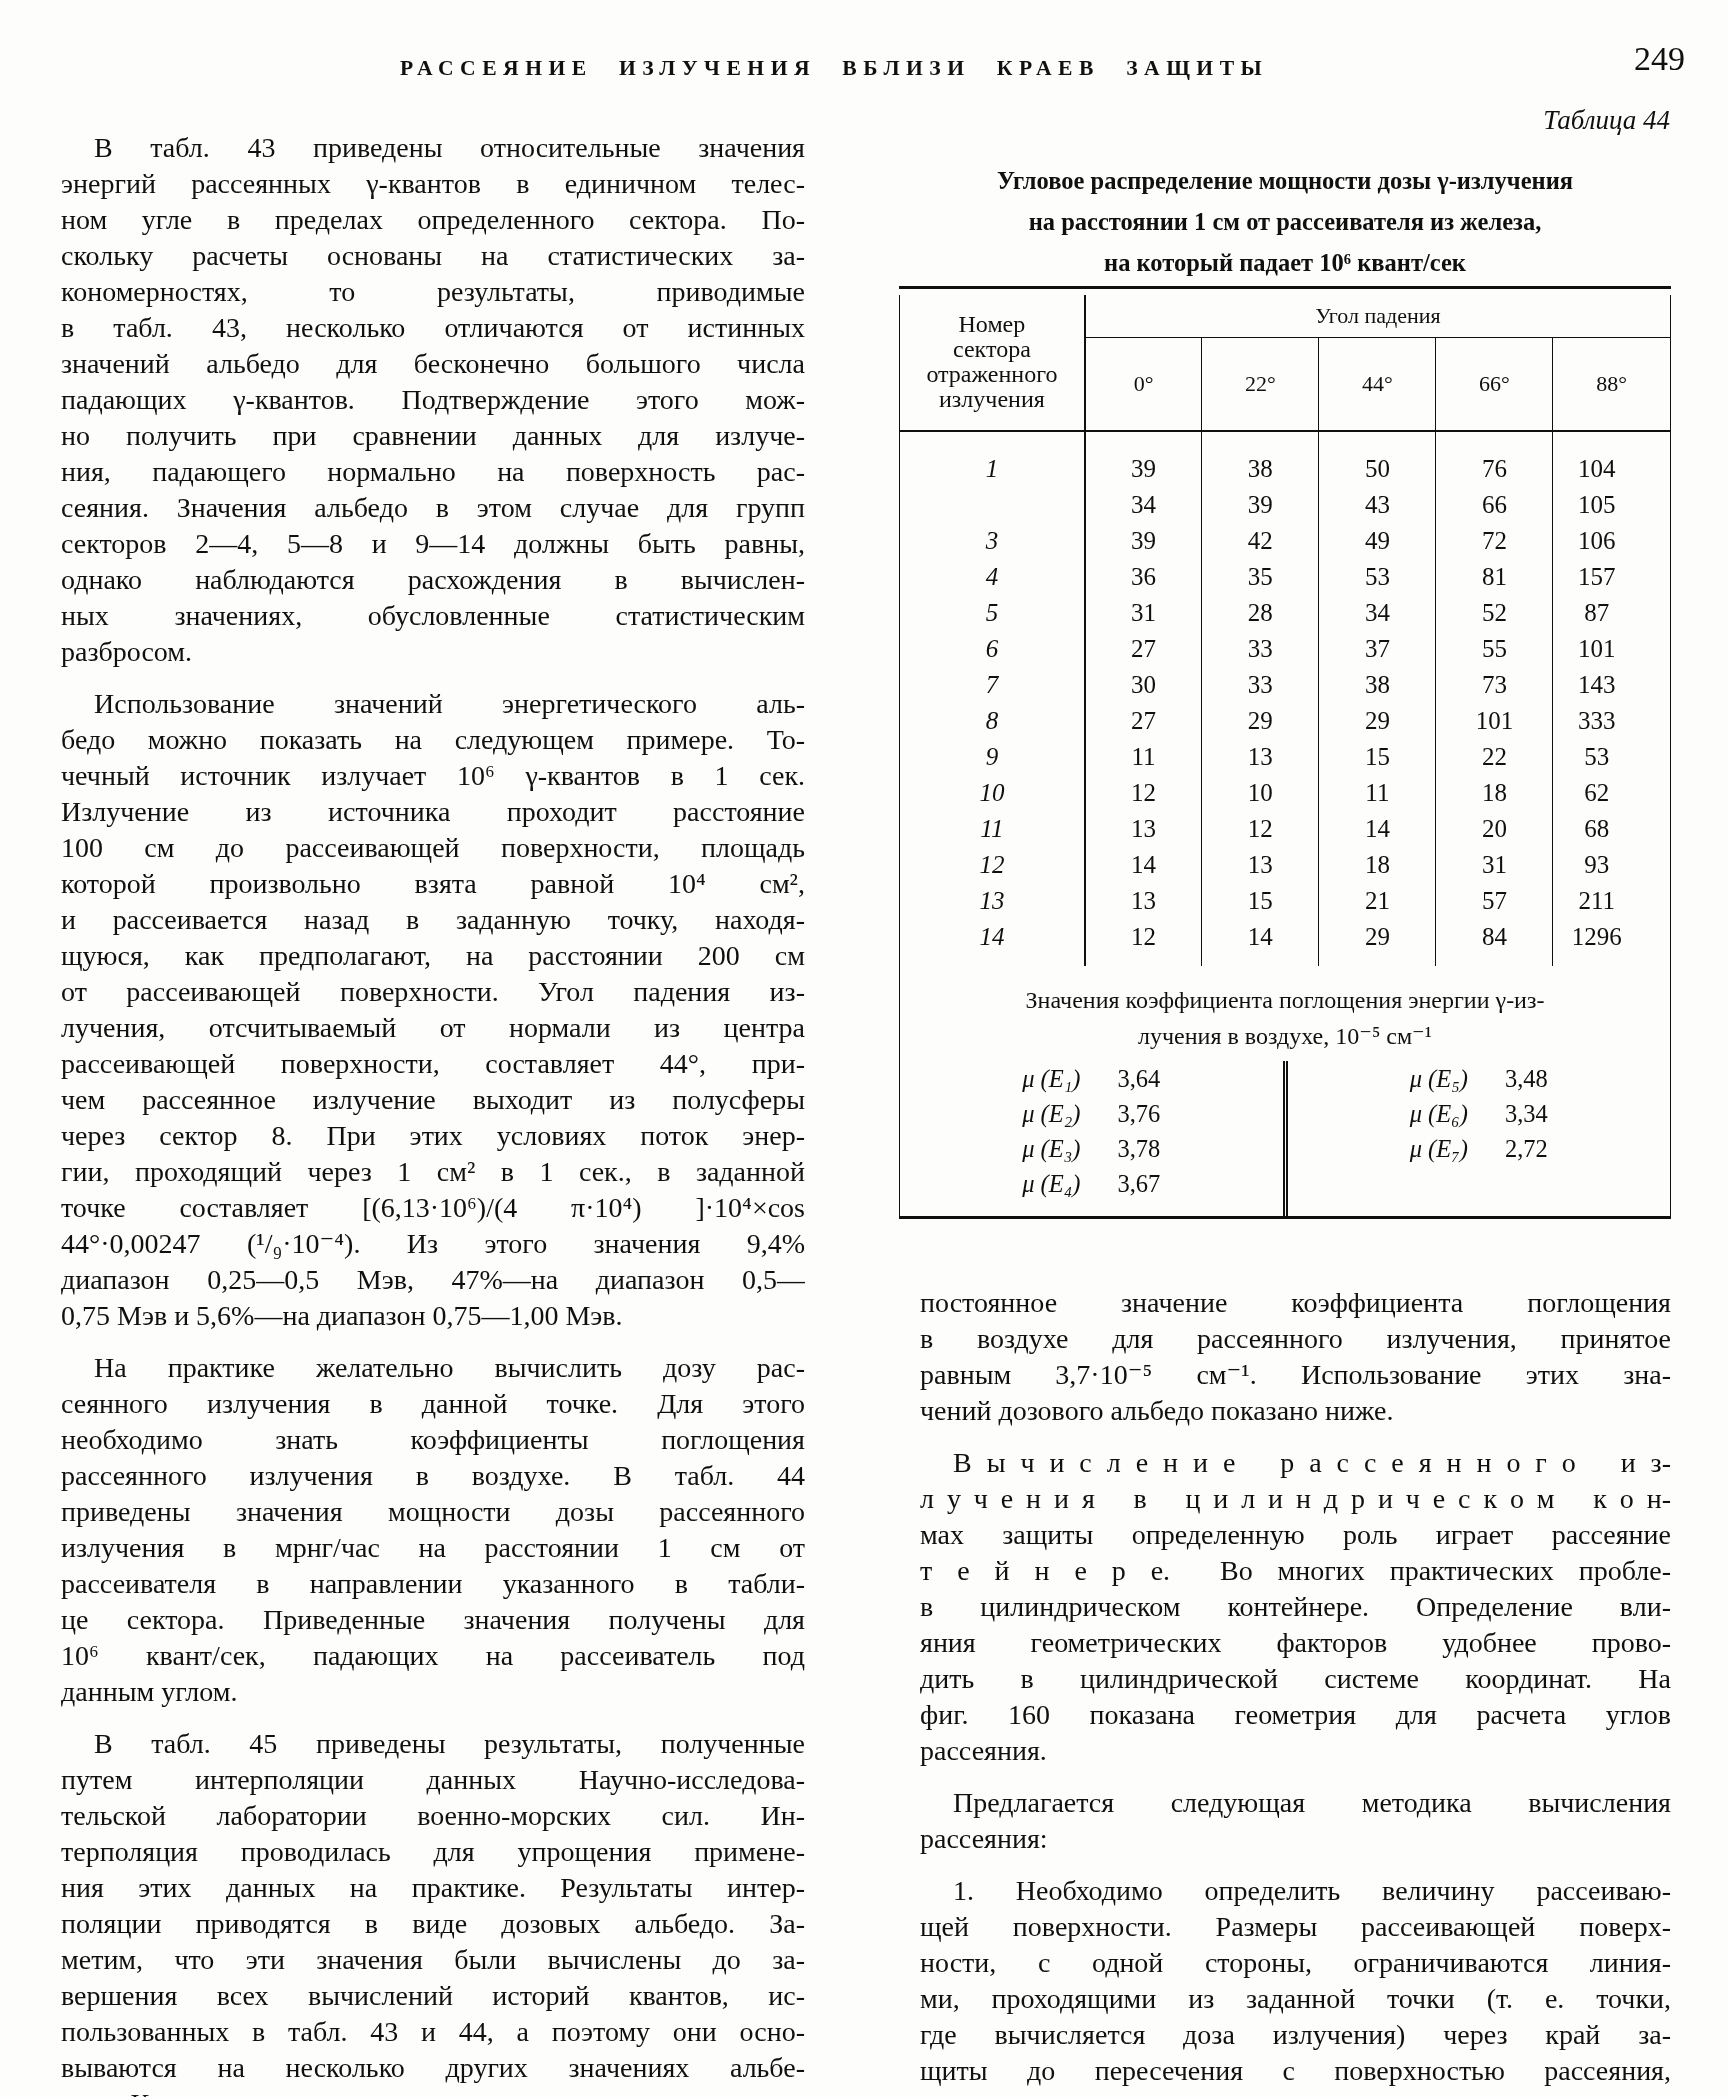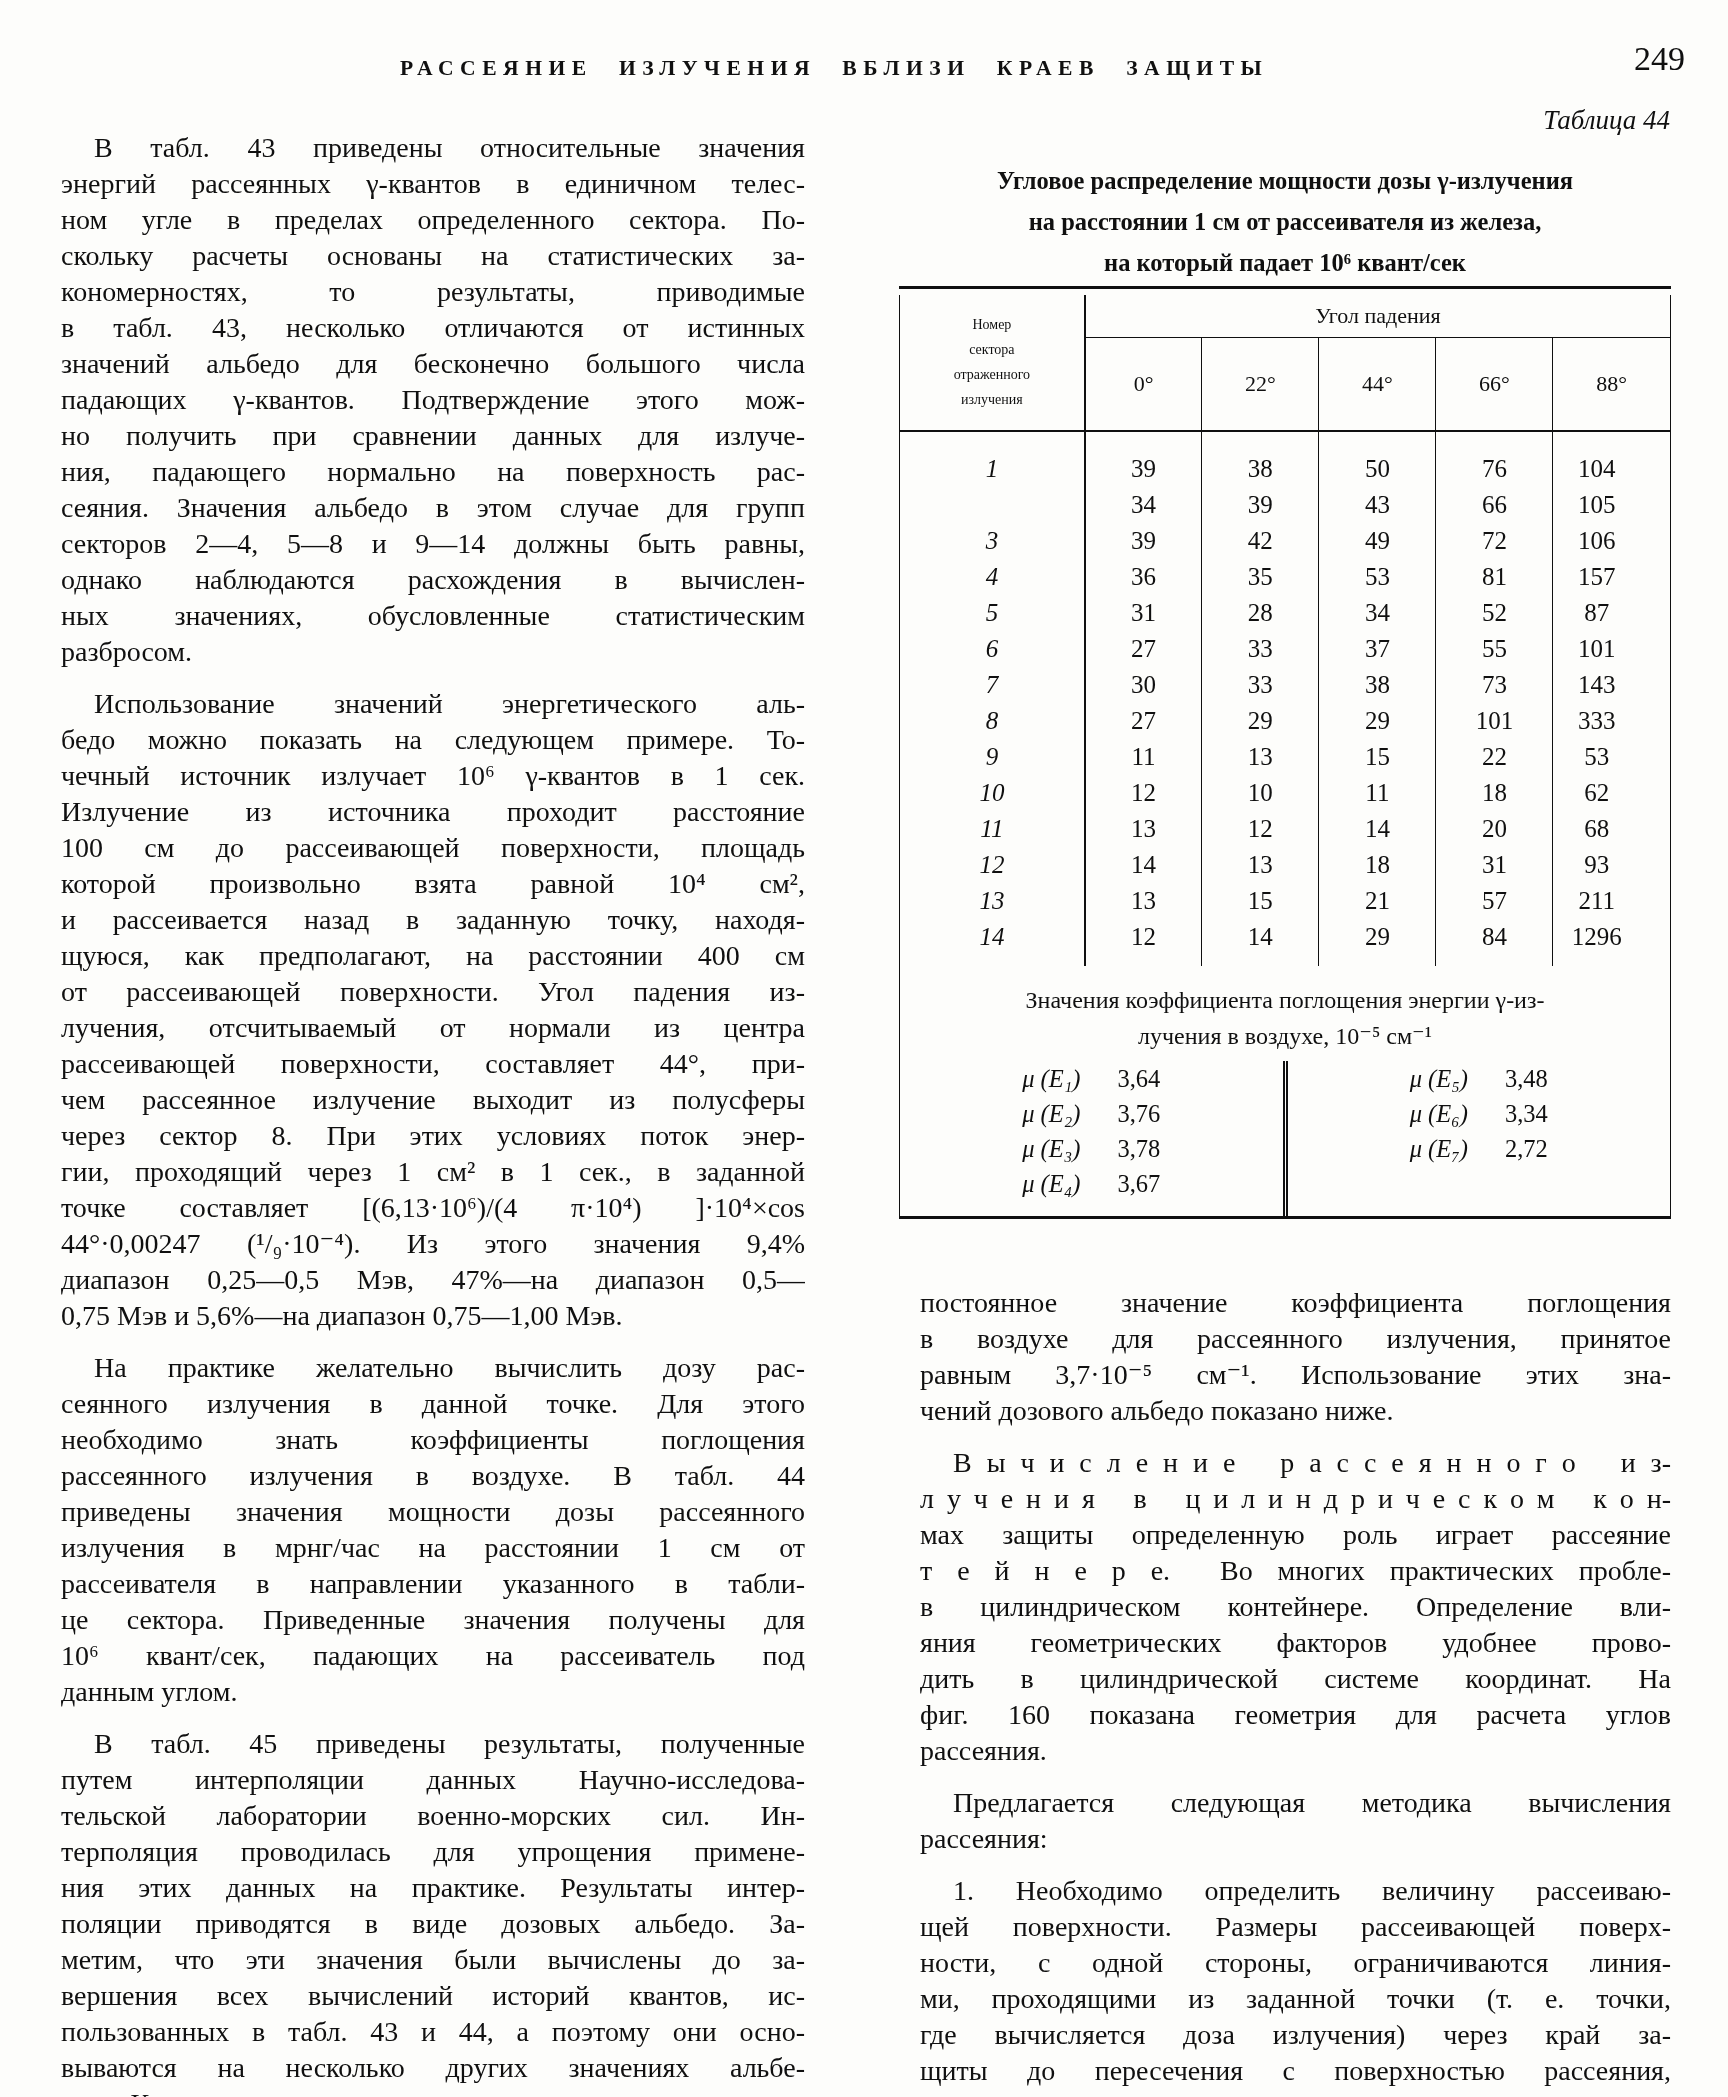--- a/index.html
+++ b/index.html
@@ -46,21 +46,21 @@
     margin-top:5.8px;
     border-left:1.4px solid #101010;
     border-right:1.4px solid #101010;
     border-bottom:3.6px solid #101010;
   }
   table.grid{width:100%; border-collapse:collapse; table-layout:fixed;}
   col.stub-col{width:24%;}
   col.angle-col{width:15.2%;}
   .grid th{font-weight:normal; padding:0;}
   th.stub{border-right:2.2px solid #101010; border-bottom:2.2px solid #101010; vertical-align:middle;}
-  .stub-line{font-size:14px; line-height:25px; text-align:center;}
+  .stub-line{font-size:24px; line-height:25px; text-align:center;}
   th.group{border-bottom:1.4px solid #101010; font-size:22px; height:42px; text-align:center; vertical-align:middle;}
   th.angle{height:92px; font-size:22px; text-align:center; vertical-align:middle; border-bottom:2.2px solid #101010;}
   th.angle + th.angle{border-left:1.4px solid #101010;}
   .grid tbody td{height:36px; font-size:25px; text-align:center; vertical-align:middle; padding:0;}
   td.sector{border-right:2.2px solid #101010; font-style:italic; font-size:24.5px;}
   td.val + td.val{border-left:1.4px solid #101010;text-align:center;}
   .grid tbody tr:first-child td{padding-top:19px;}
   .grid tbody tr:last-child td{padding-bottom:11.5px;}
   td.val.last{text-align:right; padding-right:30px;}
 
@@ -103,21 +103,21 @@
         <div class="line pend">разбросом.</div>
       </div>
       <div class="para">
         <div class="line indent">Использование значений энергетического аль-</div>
         <div class="line">бедо можно показать на следующем примере. То-</div>
         <div class="line">чечный источник излучает 10⁶ γ-квантов в 1 сек.</div>
         <div class="line">Излучение из источника проходит расстояние</div>
         <div class="line">100 см до рассеивающей поверхности, площадь</div>
         <div class="line">которой произвольно взята равной 10⁴ см²,</div>
         <div class="line">и рассеивается назад в заданную точку, находя-</div>
-        <div class="line">щуюся, как предполагают, на расстоянии 400 см</div>
+        <div class="line">щуюся, как предполагают, на расстоянии 200 см</div>
         <div class="line">от рассеивающей поверхности. Угол падения из-</div>
         <div class="line">лучения, отсчитываемый от нормали из центра</div>
         <div class="line">рассеивающей поверхности, составляет 44°, при-</div>
         <div class="line">чем рассеянное излучение выходит из полусферы</div>
         <div class="line">через сектор 8. При этих условиях поток энер-</div>
         <div class="line">гии, проходящий через 1 см² в 1 сек., в заданной</div>
         <div class="line">точке составляет [(6,13·10⁶)/(4 π·10⁴) ]·10⁴×cos</div>
         <div class="line">44°·0,00247 (¹/₉·10⁻⁴). Из этого значения 9,4%</div>
         <div class="line">диапазон 0,25—0,5 Мэв, 47%—на диапазон 0,5—</div>
         <div class="line pend">0,75 Мэв и 5,6%—на диапазон 0,75—1,00 Мэв.</div>

